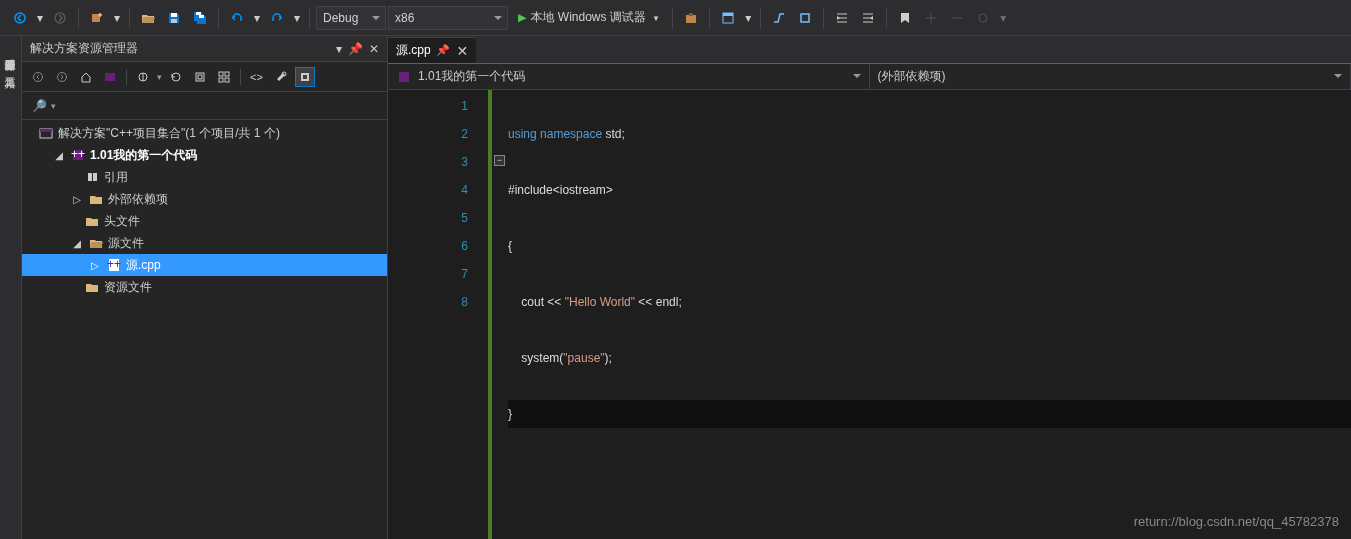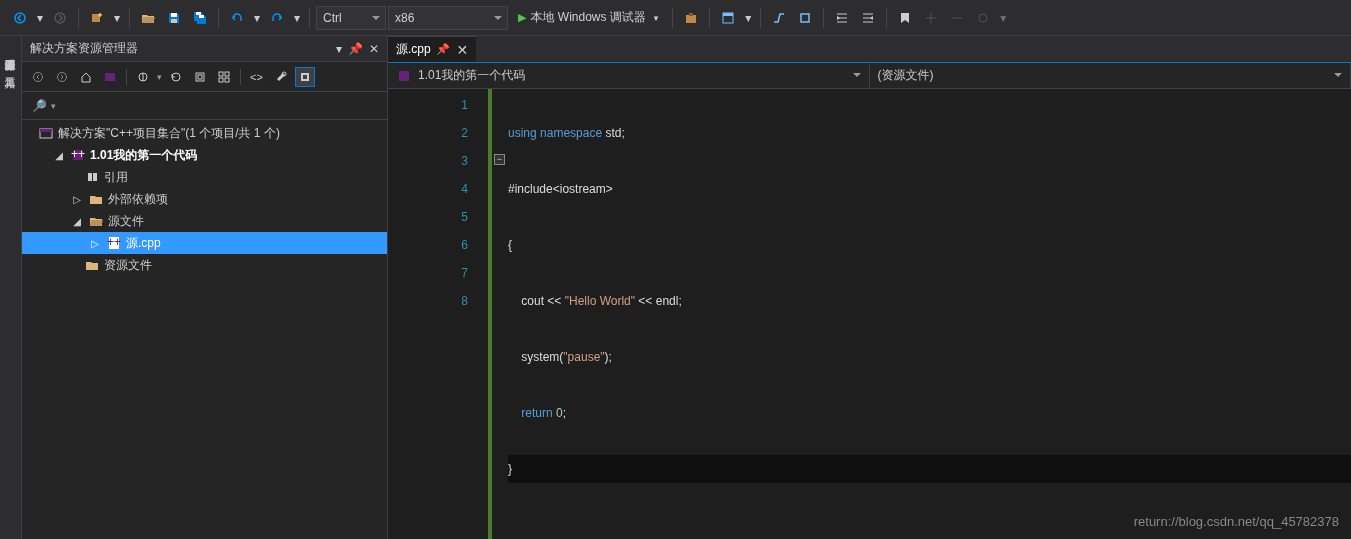--- a/index.html
+++ b/index.html
@@ -110,21 +110,21 @@
   <div class="tb-btn" style="width:12px">▾</div>
   <div class="tb-btn">
       <svg width="14" height="14" viewBox="0 0 14 14">
         <path d="M11 7a4 4 0 00-8 0v3" fill="none" stroke="#0097fb" stroke-width="1.5"></path>
         <path d="M9 5l2 2-2 2" fill="none" stroke="#0097fb" stroke-width="1.5"></path>
       </svg>
     </div>
   <div class="tb-btn" style="width:12px">▾</div>
   <div class="tb-sep"></div>
   <div class="tb-dd">
-      <span>Ctrl</span>
+      <span>Debug</span>
     </div>
   <div class="tb-dd" style="min-width:120px">
       <span>x86</span>
     </div>
   <div class="tb-run">
       <span class="play">▶</span>
       <span>本地 Windows 调试器</span>
       <span style="font-size:9px;margin-left:4px">▾</span>
     </div>
   <div class="tb-sep"></div>
@@ -306,20 +306,28 @@
       </div>
       <div class="tree-row" style="padding-left:48px">
         <span class="chev">▷</span>
         <span class="tree-ico">
             <svg width="14" height="14">
               <path d="M1 4h5l1 1h6v7H1z" fill="#dcb67a"></path>
             </svg>
           </span>
         <span>外部依赖项</span>
       </div>
+      <div class="tree-row" style="padding-left:62px">
+        <span class="tree-ico">
+            <svg width="14" height="14">
+              <path d="M1 4h5l1 1h6v7H1z" fill="#dcb67a"></path>
+            </svg>
+          </span>
+        <span>头文件</span>
+      </div>
       <div class="tree-row" style="padding-left:48px">
         <span class="chev">◢</span>
         <span class="tree-ico">
             <svg width="14" height="14">
               <path d="M1 4h5l1 1h6v7H1z" fill="#dcb67a"></path>
               <path d="M2 6h12l-2 6H1z" fill="#b8925a"></path>
             </svg>
           </span>
         <span>源文件</span>
       </div>
@@ -355,21 +363,21 @@
     <div class="nav-bar">
       <div class="nav-dd">
         <span class="tree-ico">
             <svg width="14" height="14">
               <rect x="2" y="2" width="10" height="10" fill="#68217a"></rect>
             </svg>
           </span>
         <span>1.01我的第一个代码</span>
       </div>
       <div class="nav-dd">
-        <span>(资源文件)</span>
+        <span>(外部依赖项)</span>
       </div>
     </div>
     <div class="code-area">
       <div class="gutter">
         <div>1</div>
           <div>2</div>
           <div>3</div>
           <div>4</div>
           <div>5</div>
           <div>6</div>
@@ -378,20 +386,19 @@
       </div>
       <div class="margin">
         <div class="fold" style="top:65px">−</div>
       </div>
       <div class="code">
 <div><span class="k">using</span> <span class="k">namespace</span><span class="t"> std;</span></div>
 <div><span class="t">#include</span><span class="t">&lt;iostream&gt;</span></div>
 <div><span class="t">{</span></div>
 <div><span class="t">    cout &lt;&lt; </span><span class="s">"Hello World"</span><span class="t"> &lt;&lt; endl;</span></div>
 <div><span class="t">    system(</span><span class="s">"pause"</span><span class="t">);</span></div>
-<div><span class="t">    </span><span class="k">return</span><span class="t"> </span><span class="n">0</span><span class="t">;</span></div>
 <div style="background:#0f0f0f"><span class="t">}</span></div>
       </div>
     </div>
   </div>
 </div>
 
 <div class="watermark">return://blog.csdn.net/qq_45782378</div>
 
 </body></html>

